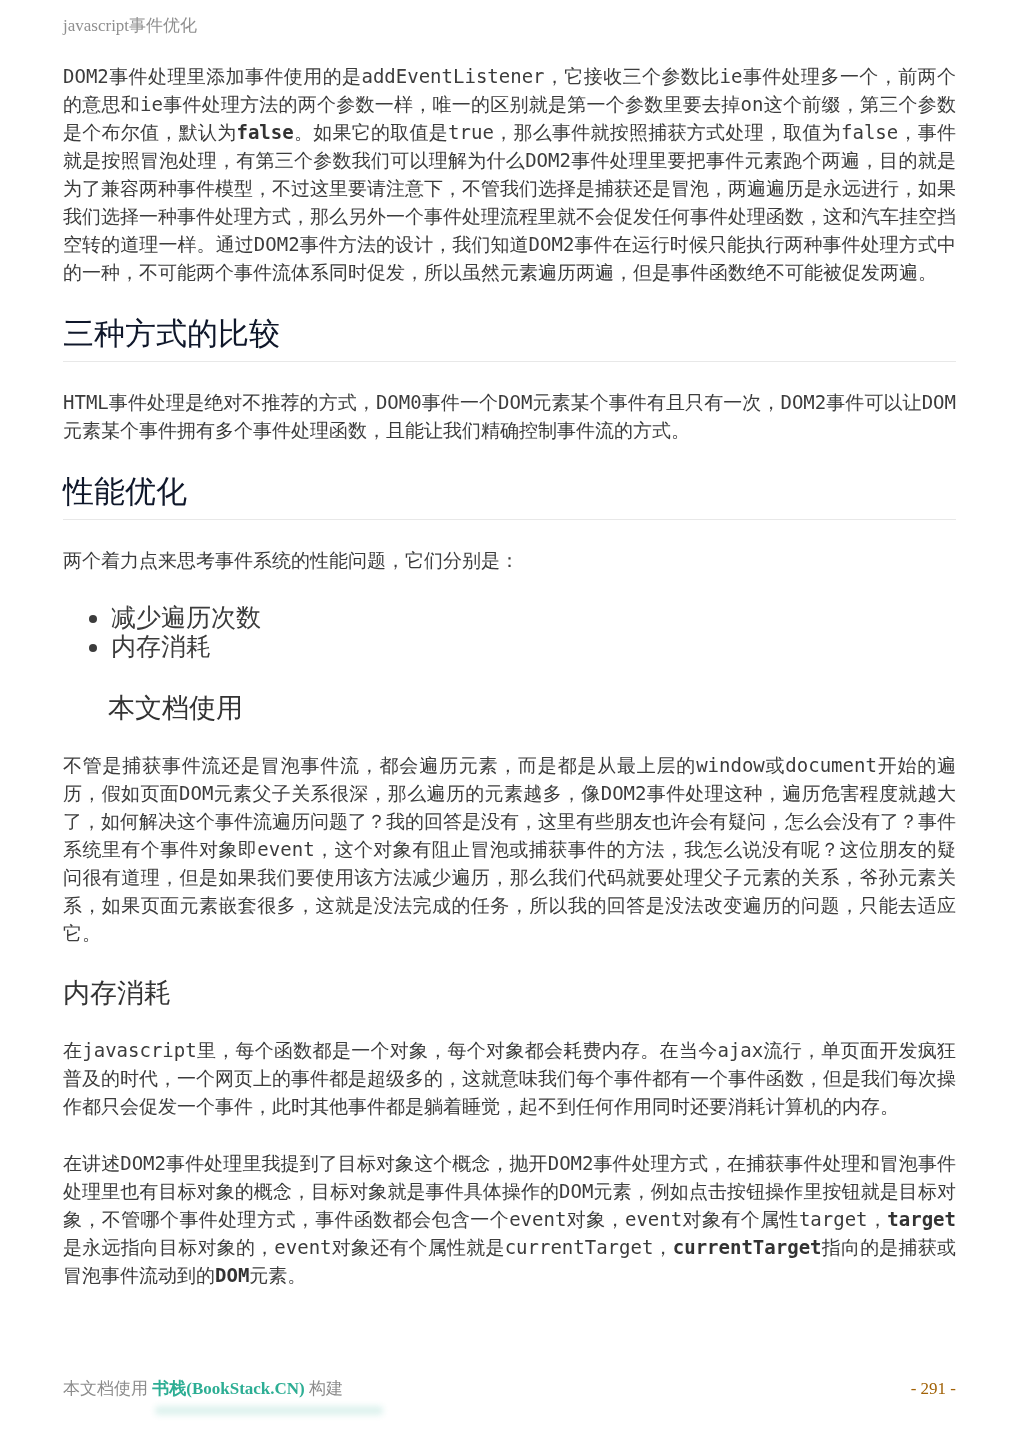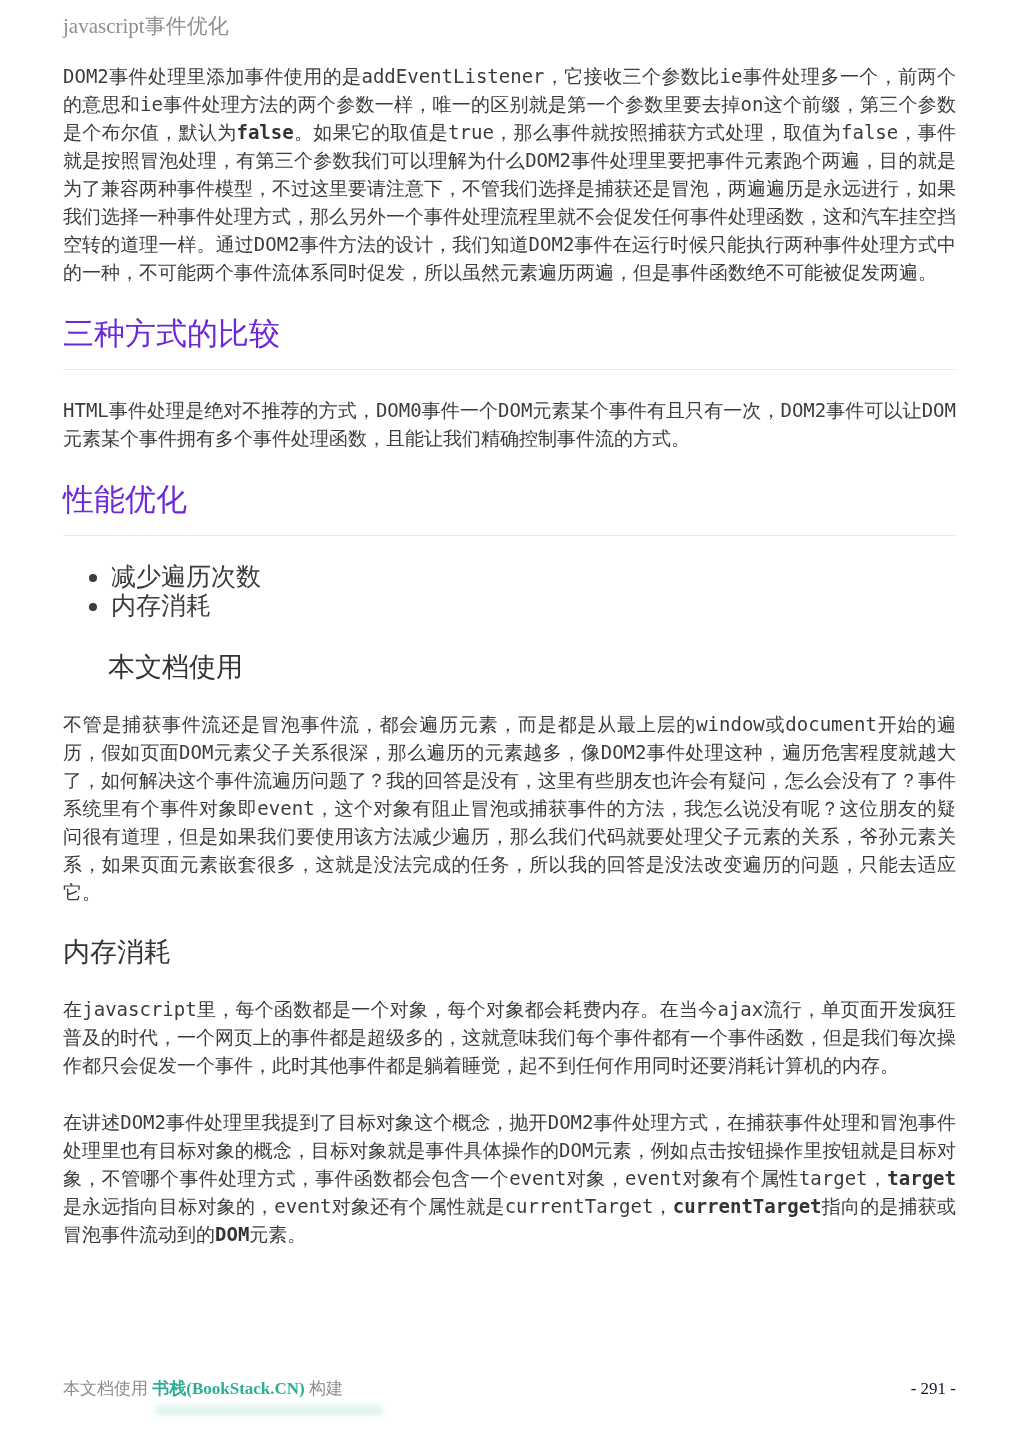--- a/index.html
+++ b/index.html
@@ -13,21 +13,21 @@
     font-family: "DejaVu Sans Mono", "Liberation Sans", sans-serif;
   }
   .page {
     position: relative;
     width: 100%;
     height: 100%;
     padding: 16px 63px 0 63px;
   }
   .doc-header {
     font-family: "Liberation Serif", "DejaVu Serif", serif;
-    font-size: 21px;
+    font-size: 17px;
     line-height: 20px;
     color: #8f8f8f;
     margin: 0 0 26px 0;
   }
   .body-text {
     font-size: 19px;
     line-height: 28px;
     color: #3c3c3c;
     margin: 0 0 29px 0;
     text-align: justify;
@@ -35,23 +35,23 @@
   }
   .body-text strong {
     font-weight: bold;
     color: #333333;
   }
   .section-title {
     font-family: "Liberation Sans", sans-serif;
     font-weight: 400;
     font-size: 31px;
     line-height: 38px;
-    color: #6d28d9;
+    color: #0f172a;
     margin: 22px 0 26px 0;
-    padding-bottom: 16px;
+    padding-bottom: 8px;
     border-bottom: 1px solid #e8e8e8;
   }
   .sub-title {
     font-family: "Liberation Sans", sans-serif;
     font-weight: 400;
     font-size: 27px;
     line-height: 34px;
     color: #333333;
     margin: 12px 0 26px 0;
   }
@@ -89,38 +89,39 @@
     position: absolute;
     left: 92px;
     bottom: -16px;
     width: 228px;
     height: 9px;
     background: #2dae94;
     opacity: 0.16;
     filter: blur(3px);
     border-radius: 4px;
   }
-  .page-number { color: #0f172a; }
+  .page-number { color: #a16207; }
 </style>
 </head>
 <body>
 
 <div class="page">
 
   <div class="doc-header">javascript事件优化</div>
 
 
   <p class="body-text"><span>DOM2事件处理里添加事件使用的是addEventListener，它接收三个参数比ie事件处理多一个，前两个的意思和ie事件处理方法的两个参数一样，唯一的区别就是第一个参数里要去掉on这个前缀，第三个参数是个布尔值，默认为</span><strong>false</strong><span>。如果它的取值是true，那么事件就按照捕获方式处理，取值为false，事件就是按照冒泡处理，有第三个参数我们可以理解为什么DOM2事件处理里要把事件元素跑个两遍，目的就是为了兼容两种事件模型，不过这里要请注意下，不管我们选择是捕获还是冒泡，两遍遍历是永远进行，如果我们选择一种事件处理方式，那么另外一个事件处理流程里就不会促发任何事件处理函数，这和汽车挂空挡空转的道理一样。通过DOM2事件方法的设计，我们知道DOM2事件在运行时候只能执行两种事件处理方式中的一种，不可能两个事件流体系同时促发，所以虽然元素遍历两遍，但是事件函数绝不可能被促发两遍。</span></p>
 
   <h1 class="section-title">三种方式的比较</h1>
 
   <p class="body-text"><span>HTML事件处理是绝对不推荐的方式，DOM0事件一个DOM元素某个事件有且只有一次，DOM2事件可以让DOM元素某个事件拥有多个事件处理函数，且能让我们精确控制事件流的方式。</span></p>
 
   <h1 class="section-title">性能优化</h1>
 
+  <p class="body-text"><span>两个着力点来思考事件系统的性能问题，它们分别是：</span></p>
 
   <ul class="bullet-list">
     <li>减少遍历次数</li>
     <li>内存消耗</li>
   </ul>
 
   <h2 class="sub-title indented">本文档使用</h2>
 
   <p class="body-text"><span>不管是捕获事件流还是冒泡事件流，都会遍历元素，而是都是从最上层的window或document开始的遍历，假如页面DOM元素父子关系很深，那么遍历的元素越多，像DOM2事件处理这种，遍历危害程度就越大了，如何解决这个事件流遍历问题了？我的回答是没有，这里有些朋友也许会有疑问，怎么会没有了？事件系统里有个事件对象即event，这个对象有阻止冒泡或捕获事件的方法，我怎么说没有呢？这位朋友的疑问很有道理，但是如果我们要使用该方法减少遍历，那么我们代码就要处理父子元素的关系，爷孙元素关系，如果页面元素嵌套很多，这就是没法完成的任务，所以我的回答是没法改变遍历的问题，只能去适应它。</span></p>
 

